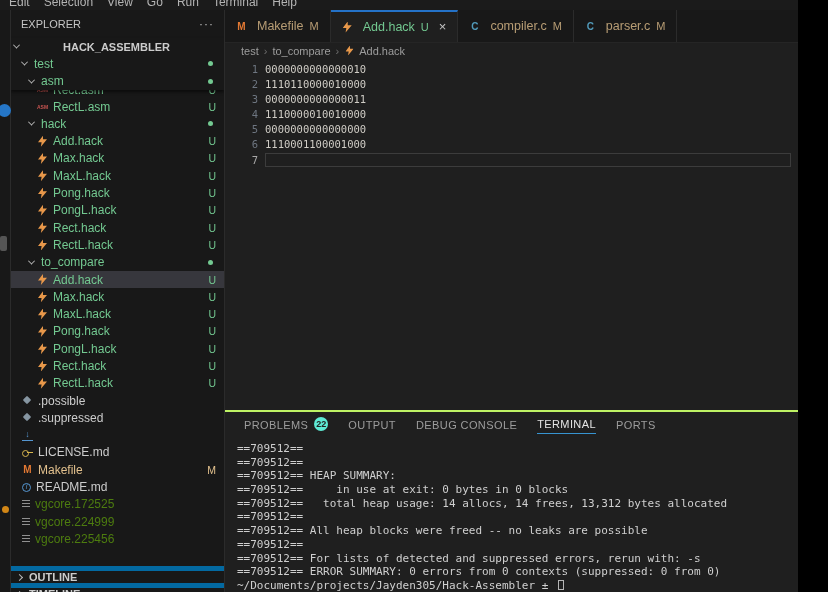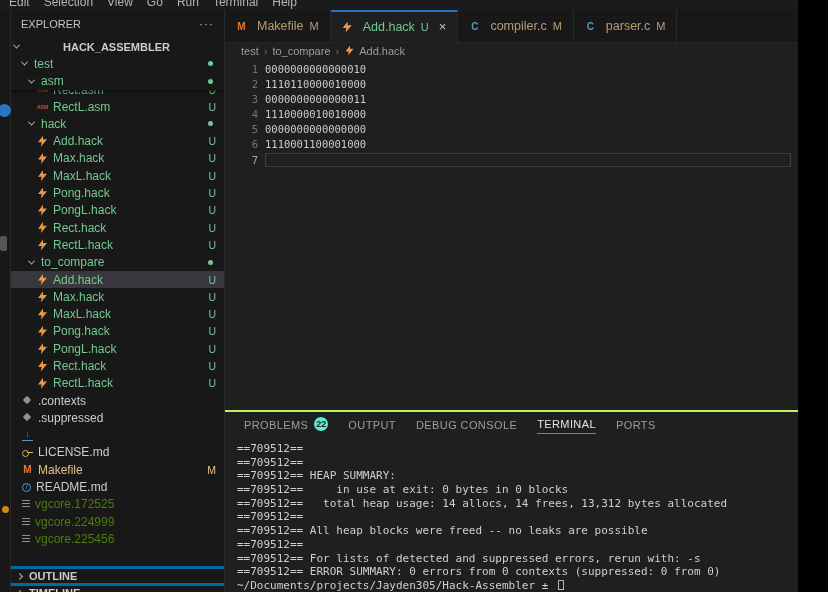--- a/index.html
+++ b/index.html
@@ -33,21 +33,21 @@
   .lvl0{padding-left:3px;gap:37px;} .lvl1{padding-left:11px;} .lvl2{padding-left:18px;} .lvl3{padding-left:26px;}
   .chev{width:5px; height:5px; border-right:1.2px solid #b9b9b9; border-bottom:1.2px solid #b9b9b9;
         transform:rotate(45deg) translate(-1px,-1px); margin-right:7px; flex:none;}
   .chev.coll{transform:rotate(-45deg);}
   .root-label{font-weight:bold; font-size:11px; color:#cccccc;}
   .green{color:#73c991;} .modified{color:#e2c08d;} .default{color:#cccccc;} .dim{color:#4d7c0f;}
   .badge{margin-left:auto; font-size:10.5px; flex:none;}
   .badge.green{color:#73c991;} .badge.modified{color:#e2c08d;}
   .dotb{margin-left:auto; width:5px; height:5px; border-radius:50%; background:#73c991; margin-right:3px; flex:none;}
   .sb-sections{position:absolute; left:0; right:0; bottom:0; height:26px; overflow:hidden; background:#181818; z-index:3;}
-  .section-row{height:17px; display:flex; align-items:center; border-top:3px solid #0369a1; padding-left:6px;
+  .section-row{height:17px; display:flex; align-items:center; border-top:5px solid #0369a1; padding-left:6px;
                font-size:11px; font-weight:bold; color:#cccccc;}
   
   .icon{width:11px; height:11px; margin-right:5px; flex:none; position:relative;
         display:inline-flex; align-items:center; justify-content:center;}
   .ic-hack::before{content:""; position:absolute; left:1px; top:0; width:9px; height:11px; background:#e8984a;
         clip-path:polygon(55% 0,0 60%,40% 60%,32% 100%,100% 33%,56% 33%);}
   .ic-asm{font-size:5px; font-weight:bold; color:#c75450; letter-spacing:0;}
   .ic-git::before{content:""; position:absolute; left:2px; top:2px; width:6px; height:6px; background:#8595a1;
         transform:rotate(45deg); border-radius:1px;}
   .ic-download{font-size:9px; font-weight:bold; color:#5596d0; border-bottom:1.5px solid #5596d0; line-height:9px;}
@@ -231,21 +231,21 @@
               <span class="green">Rect.hack</span>
               <span class="badge green">U</span>
             </div>
             <div class="row lvl3">
               <span class="icon ic-hack"></span>
               <span class="green">RectL.hack</span>
               <span class="badge green">U</span>
             </div>
             <div class="row lvl1">
               <span class="icon ic-git"></span>
-              <span class="default">.contexts</span>
+              <span class="default">.possible</span>
             </div>
             <div class="row lvl1">
               <span class="icon ic-git"></span>
               <span class="default">.suppressed</span>
             </div>
             <div class="row lvl1">
               <span class="icon ic-download">↓</span>
             </div>
             <div class="row lvl1">
               <span class="icon ic-key"></span>

